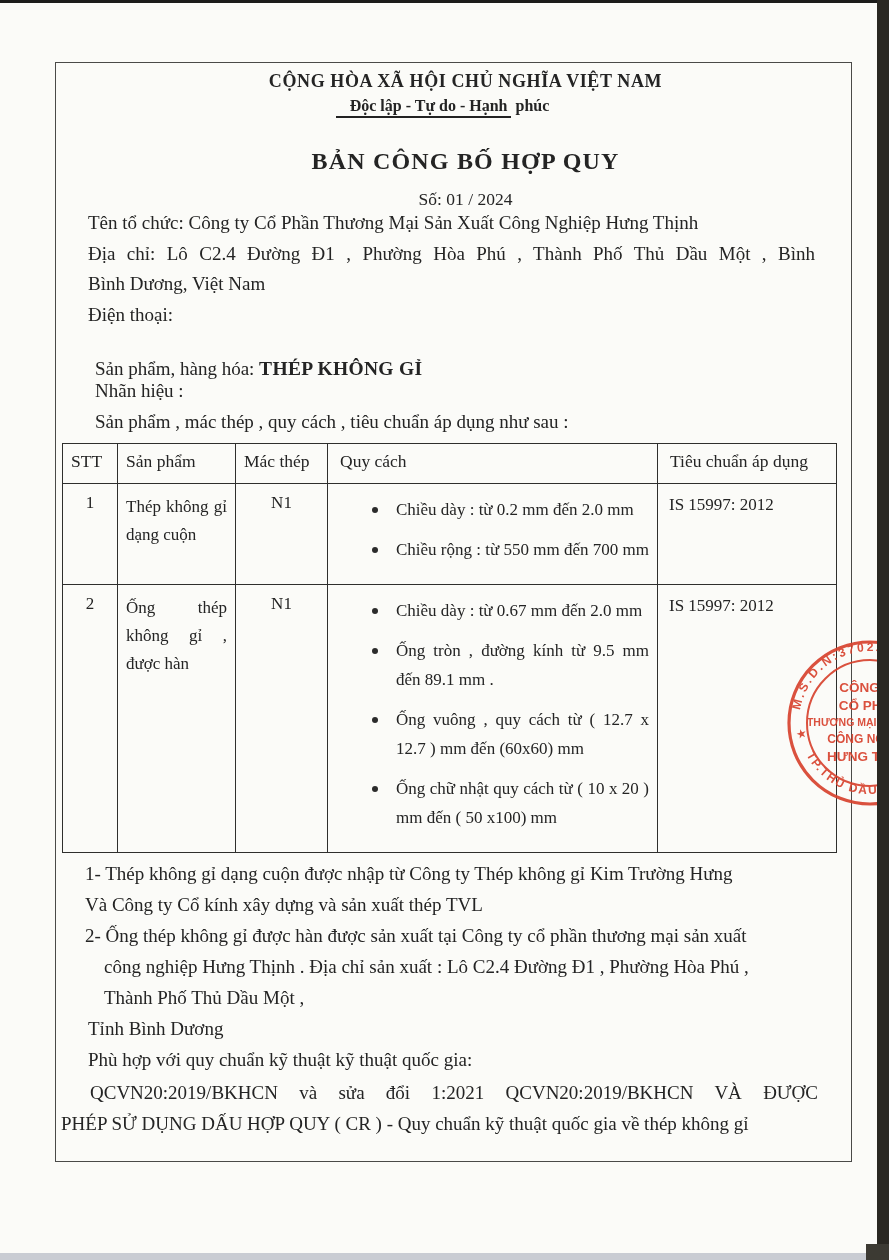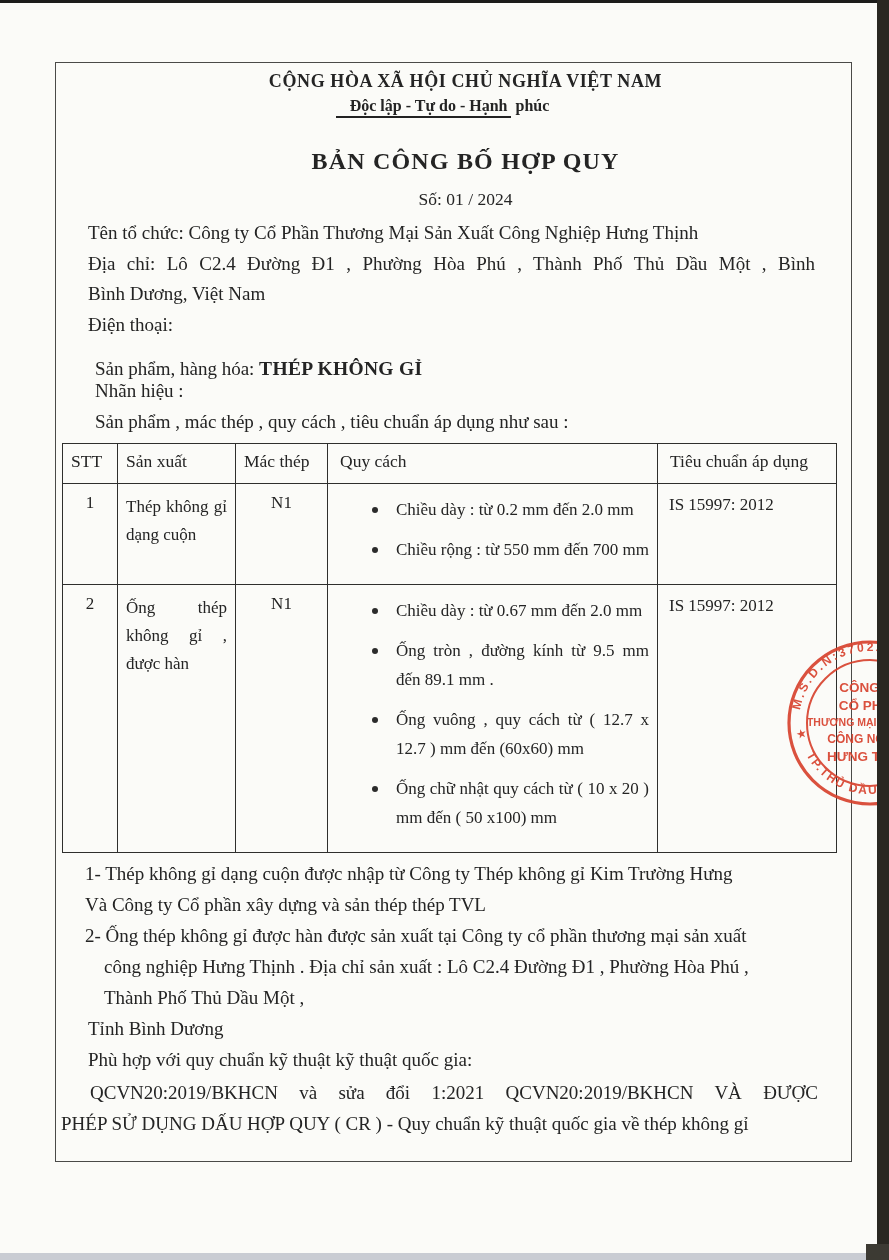--- a/index.html
+++ b/index.html
@@ -18,21 +18,21 @@
 
   .centered{position:absolute;left:55px;width:821px;text-align:center;}
   .nat1{top:71px;font-weight:bold;font-size:18px;letter-spacing:.6px;}
   .nat2{top:97px;font-weight:bold;font-size:16px;transform:translateX(-23px);}
   .nat2 .ul{border-bottom:2px solid #222;padding:0 4px 2px 14px;}
   .nat2 .tail{padding-left:4px;}
   .doc-title{top:148px;font-weight:bold;font-size:24px;letter-spacing:1.2px;}
   .doc-number{top:189px;font-size:17.5px;}
 
   .blk{position:absolute;font-size:19px;line-height:30.5px;}
-  .org{left:61px;top:218px;width:754px;}
+  .org{left:61px;top:208px;width:754px;}
   .org .ln{padding-left:27px;text-align:justify;}
   .org .stretch{text-align-last:justify;}
   .p-line{left:95px;top:354px;font-size:19px;}
   .p-line b{font-size:19.5px;letter-spacing:.3px;}
   .b-line{left:95px;top:376px;}
   .i-line{left:95px;top:407px;}
 
   
   .spec-table{position:absolute;left:62px;top:443px;border-collapse:collapse;table-layout:fixed;
     font-size:17px;}
@@ -88,21 +88,21 @@
     <colgroup>
       <col style="width:55px">
         <col style="width:118px">
         <col style="width:92px">
         <col style="width:330px">
         <col style="width:179px">
     </colgroup>
     <tbody>
         <tr style="height:40px">
       <th class="th-stt">STT</th>
-      <th>Sản xuất</th>
+      <th>Sản phẩm</th>
       <th>Mác thép</th>
       <th style="padding-left:12px">Quy cách</th>
       <th style="padding-left:12px">Tiêu chuẩn áp dụng</th>
     </tr>
     <tr style="height:97px">
       <td class="c-stt">1</td>
       <td class="c-sp">Thép không gỉ dạng cuộn</td>
       <td class="c-mt">N1</td>
       <td class="c-qc">
         <div class="spec">Chiều dày : từ 0.2 mm đến 2.0 mm</div>
@@ -120,21 +120,21 @@
         <div class="spec">Ống vuông , quy cách từ ( 12.7 x 12.7 ) mm đến (60x60) mm</div>
         <div class="spec">Ống chữ nhật quy cách từ ( 10 x 20 ) mm đến ( 50 x100) mm</div>
       </td>
       <td class="c-tc">IS 15997: 2012</td>
     </tr>
   </tbody>
     </table>
 
   <div class="blk notes">
     <div class="ln i1">1- Thép không gỉ dạng cuộn được nhập từ Công ty Thép không gỉ Kim Trường Hưng</div>
-    <div class="ln i1">Và Công ty Cổ phần xây dựng và sản thép thép TVL</div>
+    <div class="ln i1">Và Công ty Cổ kính xây dựng và sản xuất thép TVL</div>
     <div class="ln i1">2- Ống thép không gỉ được hàn được sản xuất tại Công ty cổ phần thương mại sản xuất</div>
     <div class="ln i2">công nghiệp Hưng Thịnh . Địa chỉ sản xuất : Lô C2.4 Đường Đ1 , Phường Hòa Phú ,</div>
     <div class="ln i2">Thành Phố Thủ Dầu Một ,</div>
     <div class="ln i3">Tỉnh Bình Dương</div>
     <div class="ln i3">Phù hợp với quy chuẩn kỹ thuật kỹ thuật quốc gia:</div>
     <div class="ln qcvn1 stretch">QCVN20:2019/BKHCN và sửa đổi 1:2021 QCVN20:2019/BKHCN VÀ ĐƯỢC</div>
     <div class="ln qcvn2">PHÉP SỬ DỤNG DẤU HỢP QUY ( CR ) -  Quy chuẩn kỹ thuật quốc gia về thép không gỉ</div>
   </div>
 
   <svg class="stamp" width="889" height="1260" viewBox="0 0 889 1260">

